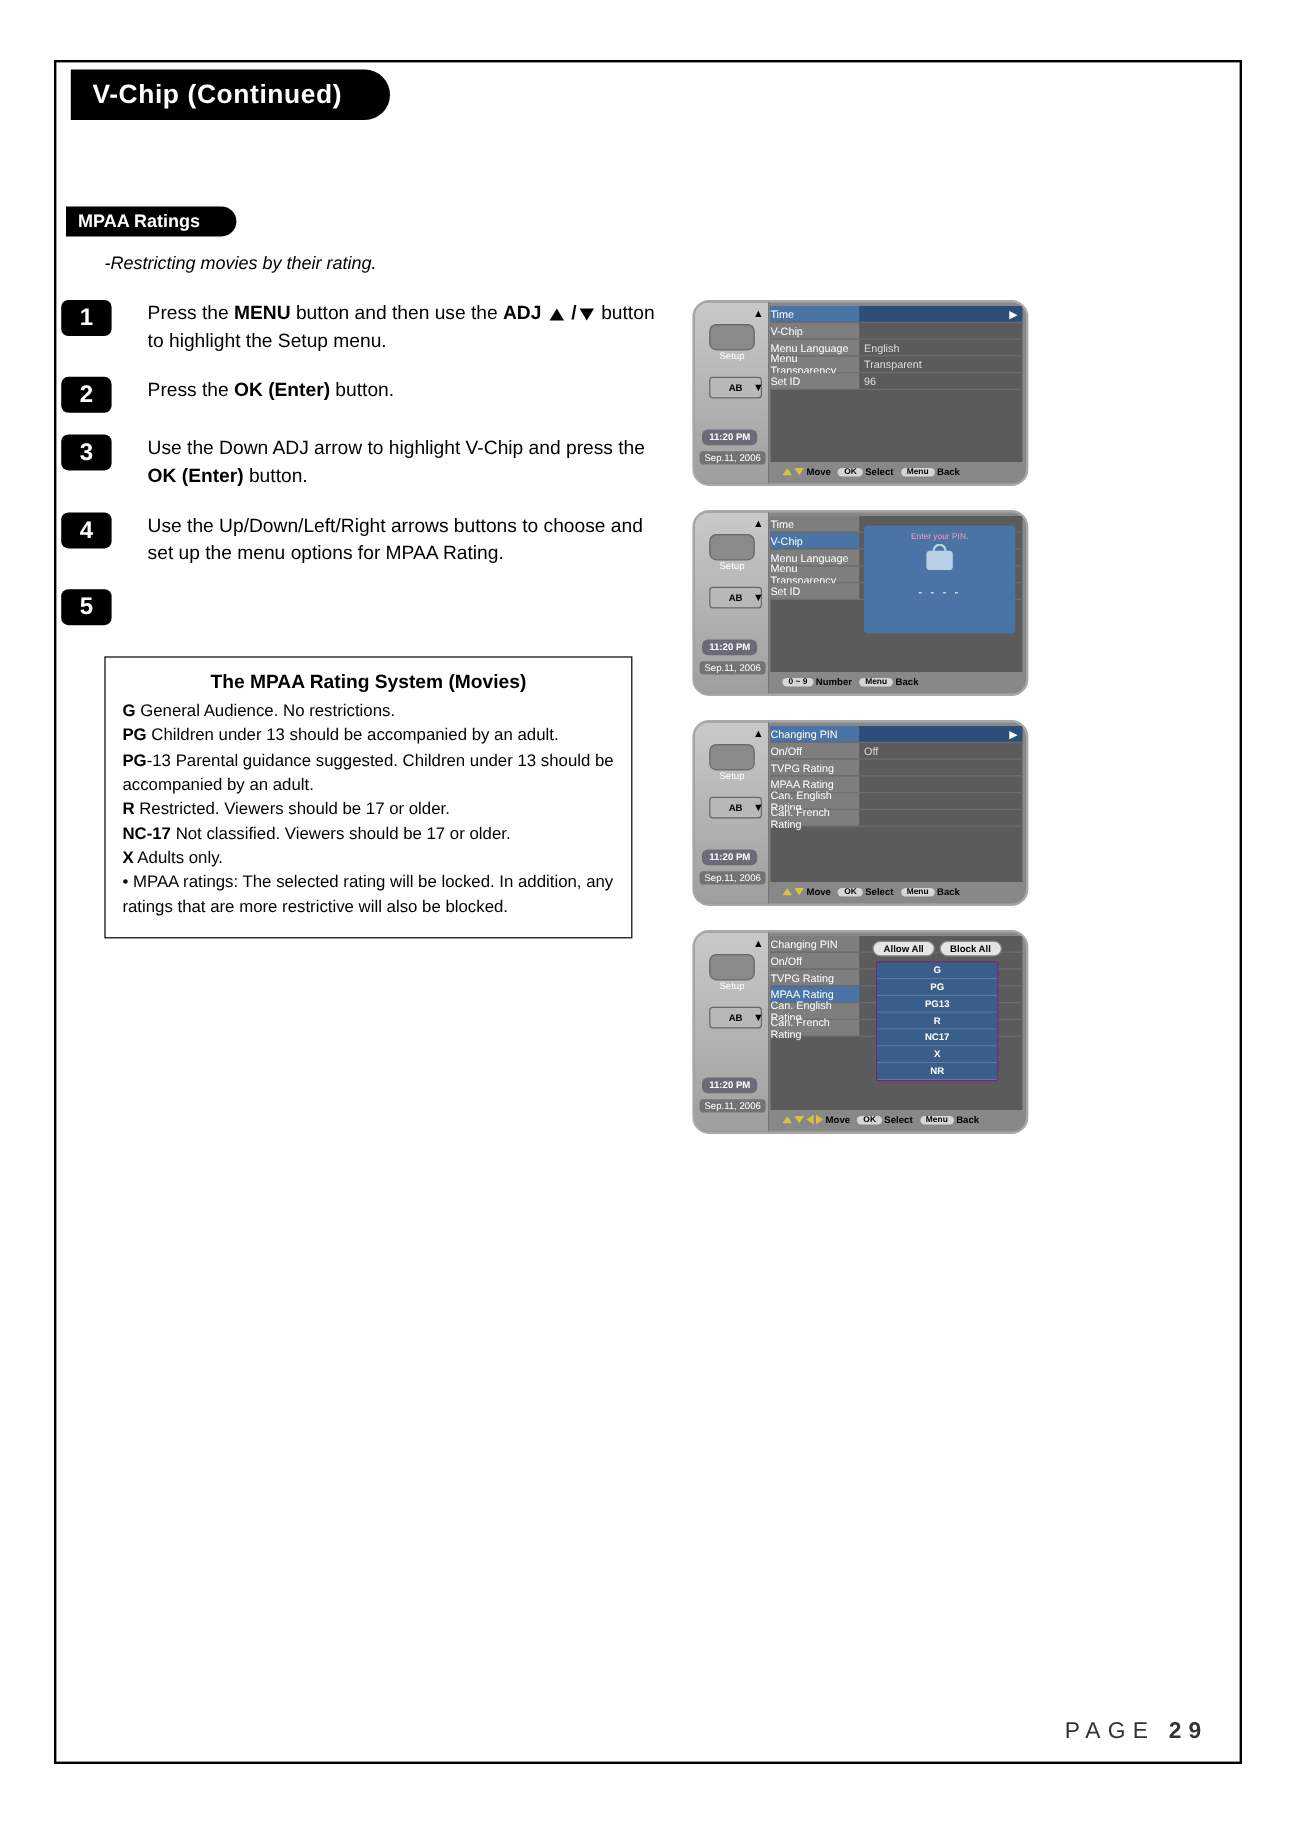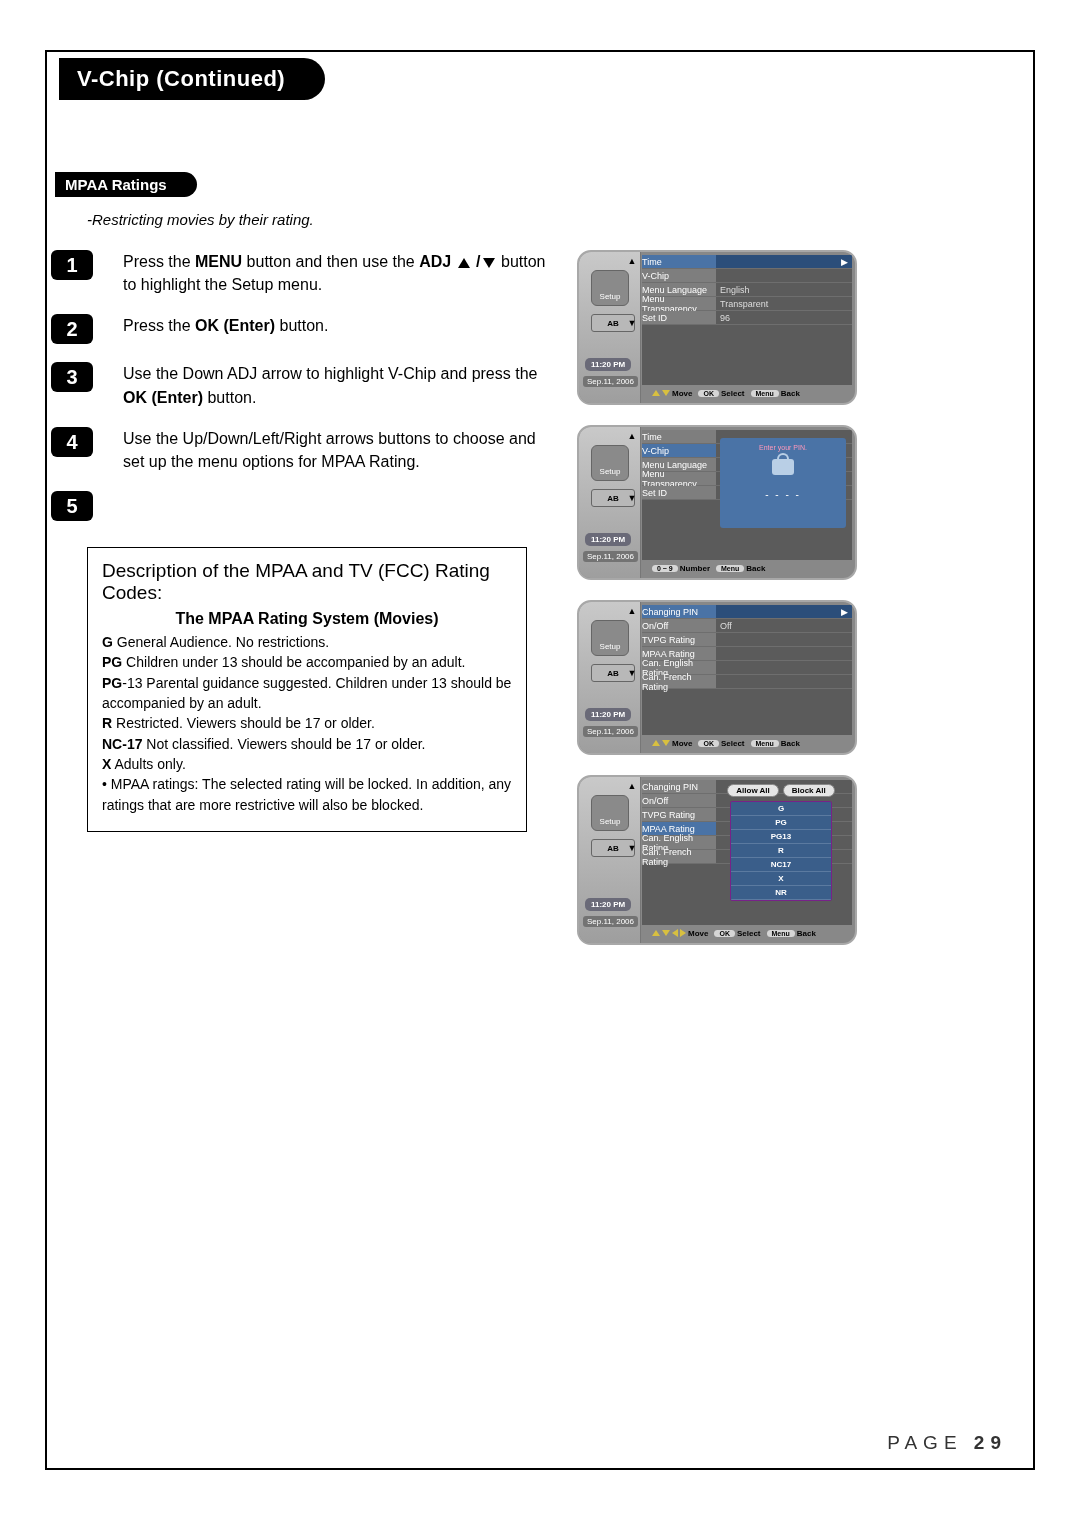--- a/index.html
+++ b/index.html
@@ -87,21 +87,21 @@
     overflow: hidden;
     font-size: 9px;
     color: #fff;
   }
   .osd-side {
     position:absolute; left:0; top:0; bottom:0; width:62px;
     background: linear-gradient(#c9c9c9,#9e9e9e);
     border-right:1px solid #777;
   }
   .osd-side .setup-icon {
-    position:absolute; top:18px; left:12px; width:38px; height:36px;
+    position:absolute; top:18px; left:12px; width:38px; height:22px;
     background:#8a8a8a; border:1px solid #666; border-radius:6px;
     text-align:center; line-height:52px; font-size:8px; color:#fff;
   }
   .osd-side .ab-icon {
     position:absolute; top:62px; left:12px; width:44px; height:18px;
     background:#b8b8b8; border:1px solid #666; border-radius:3px;
     color:#000; font-size:8px; text-align:center; line-height:18px; font-weight:bold;
   }
   .osd-arrow {
     position:absolute; width:10px; text-align:center; color:#000;
@@ -229,21 +229,20 @@
         <div class="step-row">
           <div class="step-num">4</div>
           <div class="step-text">Use the Up/Down/Left/Right arrows buttons to choose and set up the menu options for MPAA Rating.</div>
         </div>
 
         <div class="step-row">
           <div class="step-num">5</div>
         </div>
 
         <div class="desc-box">
-          <div class="desc-title">Description of the MPAA and TV (FCC) Rating Codes:</div>
           <div class="desc-sub">The MPAA Rating System (Movies)</div>
           <div class="desc-body">
             <b>G</b><span> General Audience. No restrictions.</span><br>
             <b>PG</b><span> Children under 13 should be accompanied by an adult.</span><br>
             <b>PG</b><span>-13 Parental guidance suggested. Children under 13 should be accompanied by an adult.</span><br>
             <b>R</b><span> Restricted. Viewers should be 17 or older.</span><br>
             <b>NC-17</b><span> Not classified. Viewers should be 17 or older.</span><br>
             <b>X</b><span> Adults only.</span><br>
             <span>• MPAA ratings: The selected rating will be locked. In addition, any ratings that are more restrictive will also be blocked.</span>
           </div>

